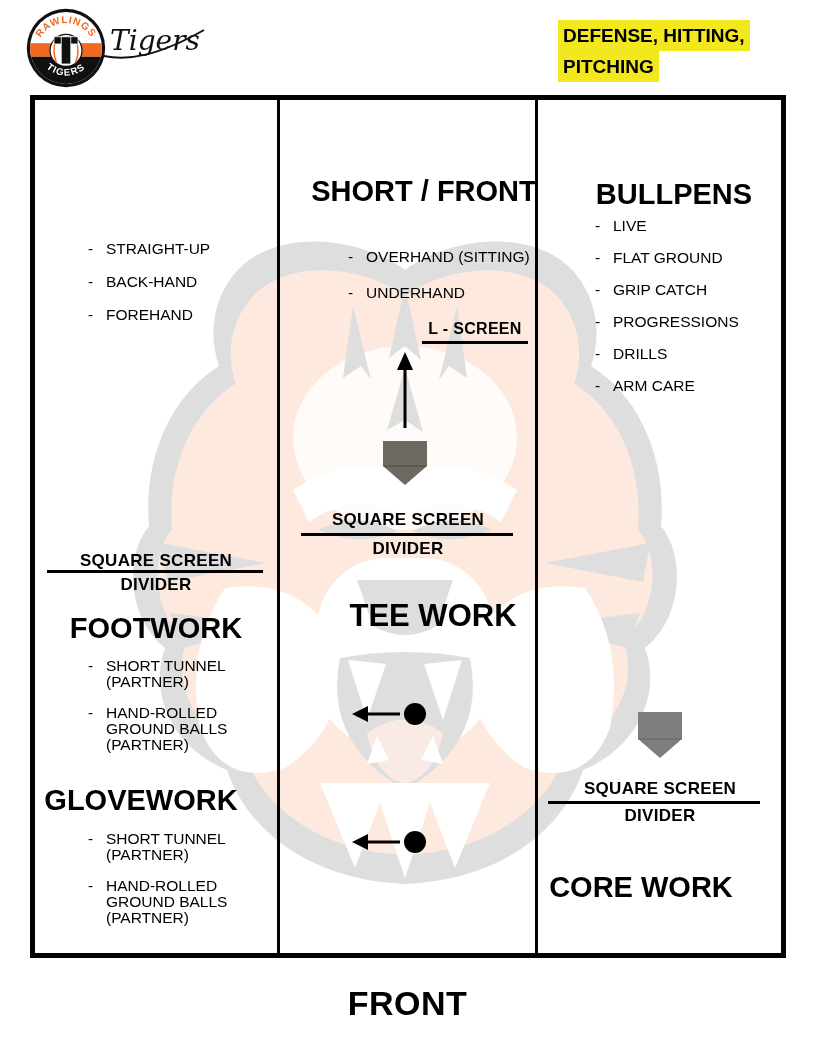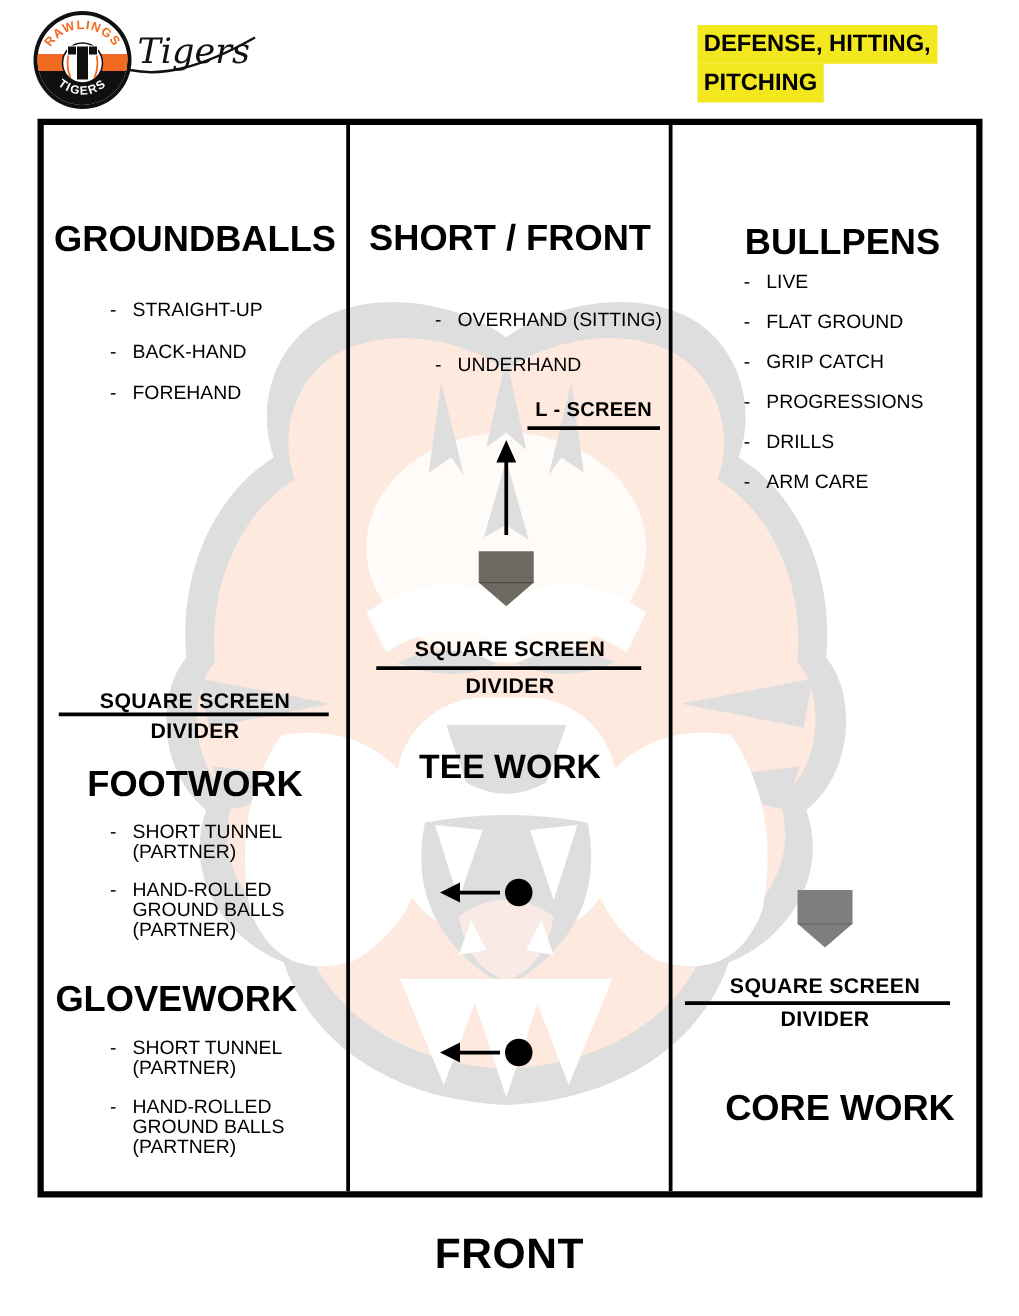--- a/index.html
+++ b/index.html
@@ -40,45 +40,45 @@
   .sqL-top{left:35px;top:551px;width:242px;}
   .sqL-line{left:47px;top:570px;width:216px;}
   .sqL-bot{left:35px;top:575px;width:242px;}
   .fw-title{left:35px;top:612px;width:242px;}
   .fw-list{left:88px;top:658px;}
   .fw-list .brow,.gw-list .brow{margin-bottom:15px;line-height:16px;}
   .gw-title{left:20px;top:784px;width:242px;}
   .gw-list{left:88px;top:831px;}
 
   
-  .mid-title1{left:280px;top:175px;width:256px;}
+  .mid-title1{left:296px;top:175px;width:256px;}
   .mid-title2{left:280px;top:213px;width:256px;}
   .mid-list{left:348px;top:248px;}
   .mid-list .brow{margin-bottom:18px;}
   .lscreen-label{left:423px;top:320px;width:104px;font-size:16px;}
   .lscreen-line{left:422px;top:341px;width:106px;}
   .up-arrow{position:absolute;left:390px;top:350px;width:30px;height:80px;}
   .plate-mid{position:absolute;left:382px;top:440px;width:46px;height:46px;}
   .sqM-top{left:280px;top:510px;width:256px;}
   .sqM-line{left:301px;top:533px;width:212px;}
   .sqM-bot{left:280px;top:539px;width:256px;}
-  .tee-title{left:280px;top:598px;width:256px;font-size:27px;}
+  .tee-title{left:280px;top:598px;width:256px;font-size:31px;padding-left:25px;}
   .ball-arrow{position:absolute;width:80px;height:28px;}
   .ball-arrow.b1{left:348px;top:700px;}
   .ball-arrow.b2{left:348px;top:828px;}
 
   
   .bp-title{left:560px;top:178px;width:228px;}
   .bp-list{left:595px;top:217px;}
   .bp-list .brow{margin-bottom:14px;}
   .plate-right{position:absolute;left:637px;top:711px;width:46px;height:48px;}
   .sqR-top{left:539px;top:779px;width:242px;}
   .sqR-line{left:548px;top:801px;width:212px;}
   .sqR-bot{left:539px;top:806px;width:242px;}
-  .core-title{left:539px;top:871px;width:204px;padding-left:31px;}
+  .core-title{left:539px;top:871px;width:204px;}
 
   
   .front-label{position:absolute;left:0;top:984px;width:815px;text-align:center;
                font-size:34px;font-weight:800;letter-spacing:.5px;}
 </style>
 </head>
 <body>
 
 <div class="page">
 
@@ -153,21 +153,20 @@
 
   <div class="highlight-box">
     <span class="hl">DEFENSE, HITTING,</span><br>
     <span class="hl">PITCHING</span>
   </div>
 
   <div class="field-box"></div>
   <div class="divider-v v1"></div>
   <div class="divider-v v2"></div>
 
-  <div class="colhead gb-title" style="position:absolute">GROUNDBALLS</div>
   <div class="blist gb-list">
     <div class="brow">
       <span class="dash">-</span>
       <span class="txt">STRAIGHT-UP</span>
     </div>
     <div class="brow">
       <span class="dash">-</span>
       <span class="txt">BACK-HAND</span>
     </div>
     <div class="brow">

